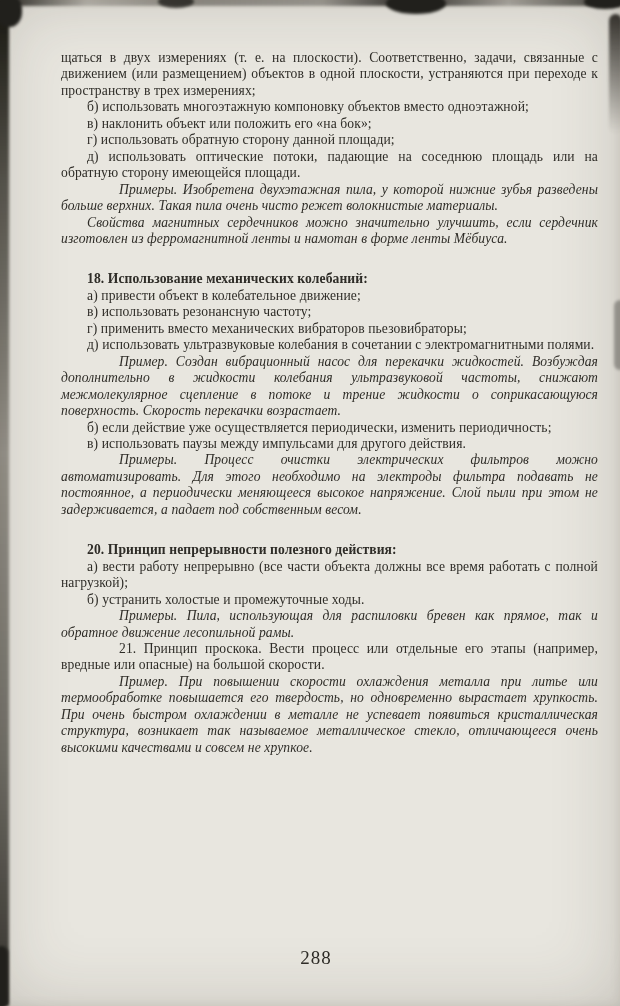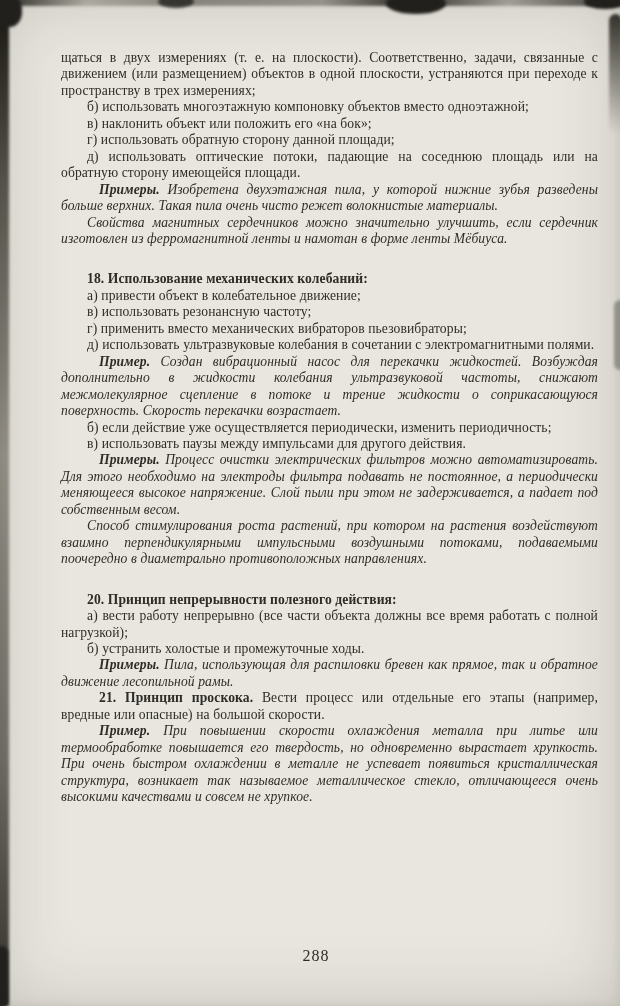--- a/index.html
+++ b/index.html
@@ -17,24 +17,24 @@
     box-shadow: inset 0 0 70px rgba(70,62,50,0.20), inset 0 0 12px rgba(70,62,50,0.12);
   }
   .text-block {
     position:absolute; left:37px; right:22px; top:50px;
     font-size:13.6px; line-height:16.45px; letter-spacing:0.1px;
   }
   .para { margin:0; text-indent:26px; text-align:justify; }
   .noindent { text-indent:0; }
   .heading { font-weight:bold;margin-top:24px; }
   .example { font-style:italic; }
-  .lead { font-weight:bold; }
+  .lead { font-weight:normal;margin-left:20px; }
   .page-number {
     position:absolute; left:0; right:0; top:947px;
-    text-align:center; font-size:16px; letter-spacing:1px;
+    text-align:center; font-size:19px; letter-spacing:1px;
   }
   
   .smudge { position:absolute; background:#21201c; filter:blur(1.6px); pointer-events:none; }
   .edge-left {
     left:-3px; top:0; width:11px; height:1006px;
     background:linear-gradient(to bottom,
       #17160f 0%, rgba(40,38,30,0.75) 18%, rgba(60,55,45,0.45) 45%,
       rgba(40,38,30,0.6) 75%, rgba(24,22,17,0.85) 100%);
   }
   .top-strip {
@@ -70,21 +70,20 @@
       <p class="para example">Свойства магнитных сердечников можно значительно улучшить, если сердечник изготовлен из ферромагнитной ленты и намотан в форме ленты Мёбиуса.</p>
       <p class="para heading">18. Использование механических колебаний:</p>
       <p class="para body">а) привести объект в колебательное движение;</p>
       <p class="para body">в) использовать резонансную частоту;</p>
       <p class="para body">г) применить вместо механических вибраторов пьезовибраторы;</p>
       <p class="para body">д) использовать ультразвуковые колебания в сочетании с электромагнитными полями.</p>
       <p class="para example"><span class="lead">Пример. </span>Создан вибрационный насос для перекачки жидкостей. Возбуждая дополнительно в жидкости колебания ультразвуковой частоты, снижают межмолекулярное сцепление в потоке и трение жидкости о соприкасающуюся поверхность. Скорость перекачки возрастает.</p>
       <p class="para body">б) если действие уже осуществляется периодически, изменить периодичность;</p>
       <p class="para body">в) использовать паузы между импульсами для другого действия.</p>
       <p class="para example"><span class="lead">Примеры. </span>Процесс очистки электрических фильтров можно автоматизировать. Для этого необходимо на электроды фильтра подавать не постоянное, а периодически меняющееся высокое напряжение. Слой пыли при этом не задерживается, а падает под собственным весом.</p>
-      <p class="para example">Способ стимулирования роста растений, при котором на растения воздействуют взаимно перпендикулярными импульсными воздушными потоками, подаваемыми поочередно в диаметрально противоположных направлениях.</p>
       <p class="para heading">20. Принцип непрерывности полезного действия:</p>
       <p class="para body">а) вести работу непрерывно (все части объекта должны все время работать с полной нагрузкой);</p>
       <p class="para body">б) устранить холостые и промежуточные ходы.</p>
       <p class="para example"><span class="lead">Примеры. </span>Пила, использующая для распиловки бревен как прямое, так и обратное движение лесопильной рамы.</p>
       <p class="para mixed"><span class="lead">21. Принцип проскока. </span>Вести процесс или отдельные его этапы (например, вредные или опасные) на большой скорости.</p>
       <p class="para example"><span class="lead">Пример. </span>При повышении скорости охлаждения металла при литье или термообработке повышается его твердость, но одновременно вырастает хрупкость. При очень быстром охлаждении в металле не успевает появиться кристаллическая структура, возникает так называемое металлическое стекло, отличающееся очень высокими качествами и совсем не хрупкое.</p>
     </main>
 
   <div class="page-number">288</div>
 

